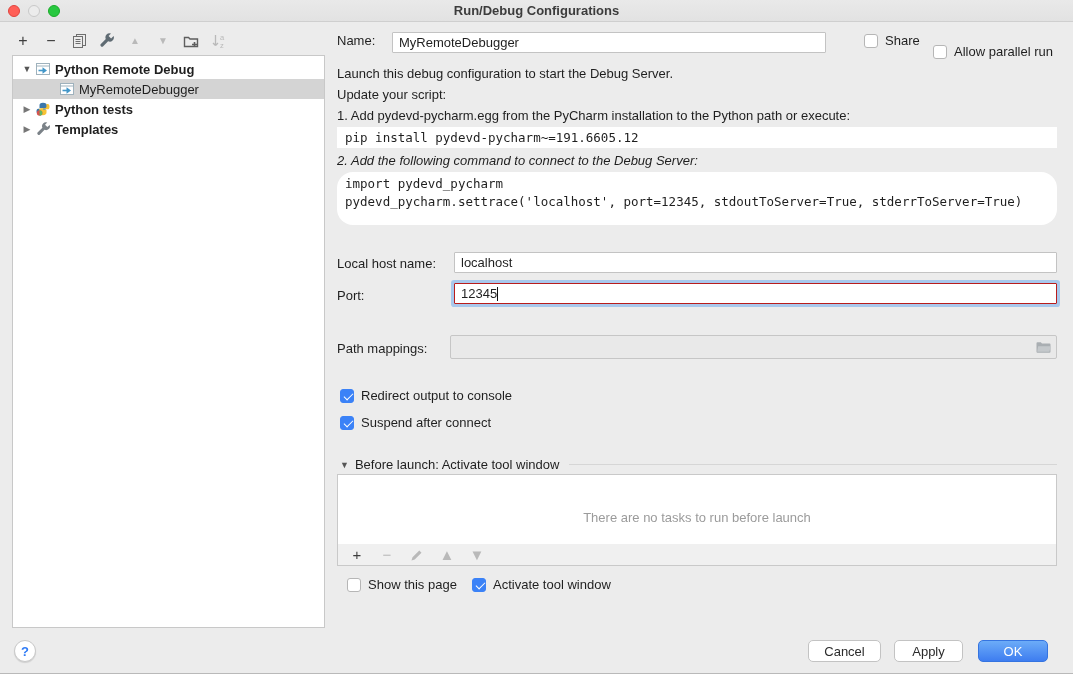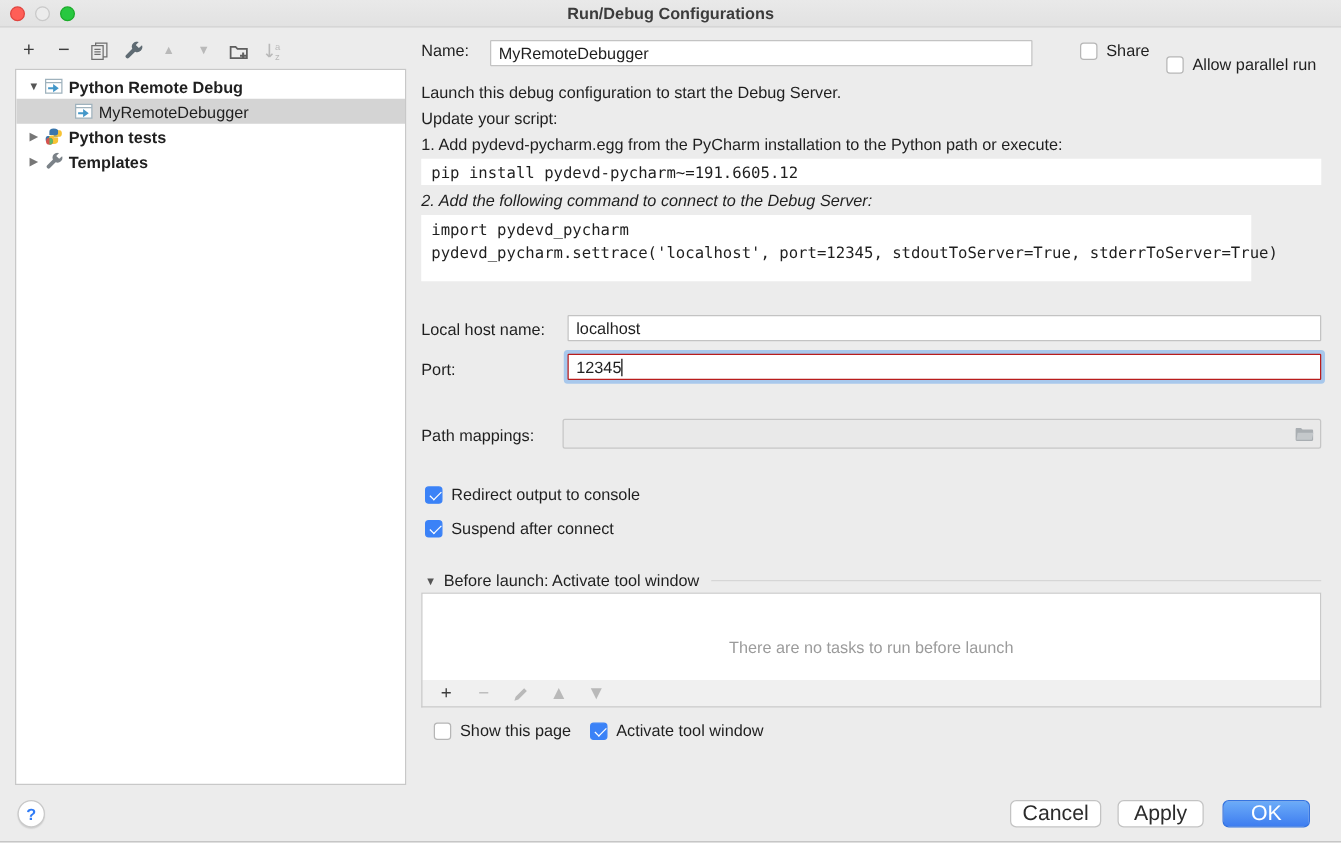--- a/index.html
+++ b/index.html
@@ -42,21 +42,21 @@
     font-family:"Liberation Sans", sans-serif; font-size:13px; color:#1f1f1f; padding:0 6px; outline:none; }
   .cb { width:14px; height:14px; border-radius:3px; background:#fff; border:1px solid #b6b6b6; flex:none; position:relative; }
   .cb.checked { background:#3b82f7; border-color:#3b82f7; }
   .cb.checked::after { content:""; position:absolute; left:4.5px; top:1.5px; width:4px; height:8px;
     border:solid #fff; border-width:0 1.8px 1.8px 0; transform:rotate(45deg); }
   .cb-label { margin-left:7px; }
 
   .desc { position:absolute; left:0; width:720px; color:#1f1f1f; }
   .code { font-family:"DejaVu Sans Mono", monospace; font-size:12.5px; background:#fff; color:#1f1f1f; }
   .code-strip { position:absolute; left:0; width:720px; height:21px; line-height:21px; padding:0 8px; }
-  .code-block { position:absolute; left:0; width:664px; height:53px; padding:3px 8px; line-height:18px; white-space:pre; }
+  .code-block { position:absolute; left:0; width:720px; height:53px; padding:3px 8px; line-height:18px; white-space:pre;border-radius:16px; }
 
   .focus-wrap { position:relative; }
   .text-input.focused { border:1px solid #b91c1c; box-shadow:0 0 0 3px #a8c8ec; }
   .caret { position:absolute; left:43px; top:4px; width:1px; height:14px; background:#111; }
 
   .field-disabled { height:24px; background:#e9e9e9; border:1px solid #c6c6c6; border-radius:2px;
     display:flex; align-items:center; justify-content:flex-end; padding-right:4px; }
 
   .bl-header { display:flex; align-items:center; gap:6px; }
   .bl-tri { font-size:9px; color:#555; }
@@ -65,21 +65,21 @@
     display:flex; align-items:center; justify-content:center; color:#9b9b9b; }
   .bl-toolbar { position:absolute; left:0; width:720px; height:22px; background:#f0f0f0;
     border:1px solid #c9c9c9; border-top:none; display:flex; align-items:center; gap:12px; padding-left:10px; }
   .bl-toolbar .tbtn { font-size:15px; }
 
   
   .help-btn { position:absolute; left:14px; top:640px; width:22px; height:22px; border-radius:50%;
     background:#fff; border:1px solid #c9c9c9; box-shadow:0 1px 1px rgba(0,0,0,.12);
     color:#2f7bf6; font-size:13px; font-weight:bold; display:flex; align-items:center; justify-content:center; }
   .btn { position:absolute; top:640px; height:22px; border-radius:5px; background:#fff; border:1px solid #c3c3c3;
-    font-family:"Liberation Sans", sans-serif; font-size:17px; color:#2b2b2b;
+    font-family:"Liberation Sans", sans-serif; font-size:13px; color:#2b2b2b;
     display:flex; align-items:center; justify-content:center; }
   .btn.primary { background:linear-gradient(#6cacf8,#3e7df0); border:1px solid #3574e0; color:#fff; }
 </style>
 </head>
 <body>
 
 <div class="window">
 
   <div class="titlebar">
     <div class="traffic">

